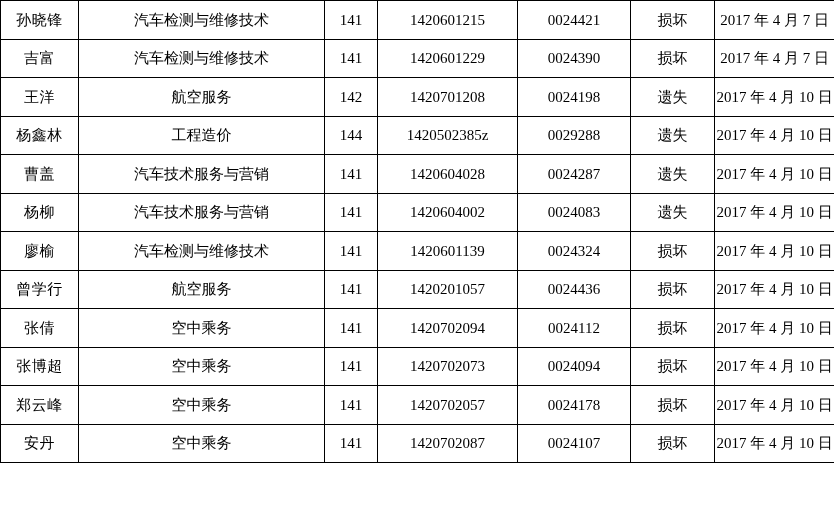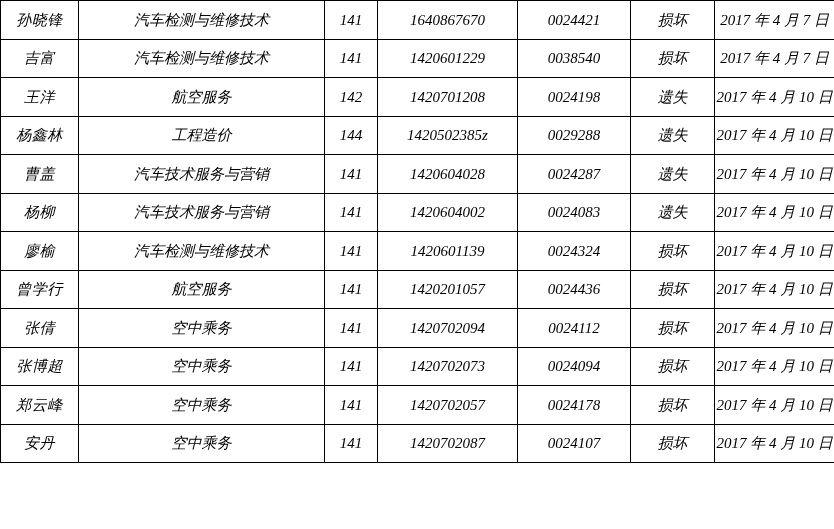--- a/index.html
+++ b/index.html
@@ -12,21 +12,20 @@
     height: 529px;
     font-family: "Liberation Serif", "DejaVu Serif", serif;
     color: #000000;
     overflow: hidden;
   }
   .table-wrap {
     width: 834px;
     height: 529px;
     box-sizing: border-box;
     overflow: hidden;
-    font-style: italic;
   }
   table.data-table {
     border-collapse: collapse;
     width: 834px;
     table-layout: fixed;
   }
   table.data-table td {
     border: 1px solid #000000;
     text-align: center;
     vertical-align: middle;
@@ -66,31 +65,31 @@
       <col class="c-studentid">
       <col class="c-cardno">
       <col class="c-status">
       <col class="c-date">
     </colgroup>
     <tbody id="table-body">
         <tr>
           <td class="name-cell">孙晓锋</td>
           <td class="major-cell">汽车检测与维修技术</td>
           <td class="class-cell">141</td>
-          <td class="sid-cell">1640867670</td>
+          <td class="sid-cell">1420601215</td>
           <td class="card-cell">0024421</td>
           <td class="status-cell">损坏</td>
           <td class="date-cell">2017 年 4 月 7 日</td>
         </tr>
         <tr>
           <td class="name-cell">吉富</td>
           <td class="major-cell">汽车检测与维修技术</td>
           <td class="class-cell">141</td>
           <td class="sid-cell">1420601229</td>
-          <td class="card-cell">0038540</td>
+          <td class="card-cell">0024390</td>
           <td class="status-cell">损坏</td>
           <td class="date-cell">2017 年 4 月 7 日</td>
         </tr>
         <tr>
           <td class="name-cell">王洋</td>
           <td class="major-cell">航空服务</td>
           <td class="class-cell">142</td>
           <td class="sid-cell">1420701208</td>
           <td class="card-cell">0024198</td>
           <td class="status-cell">遗失</td>

